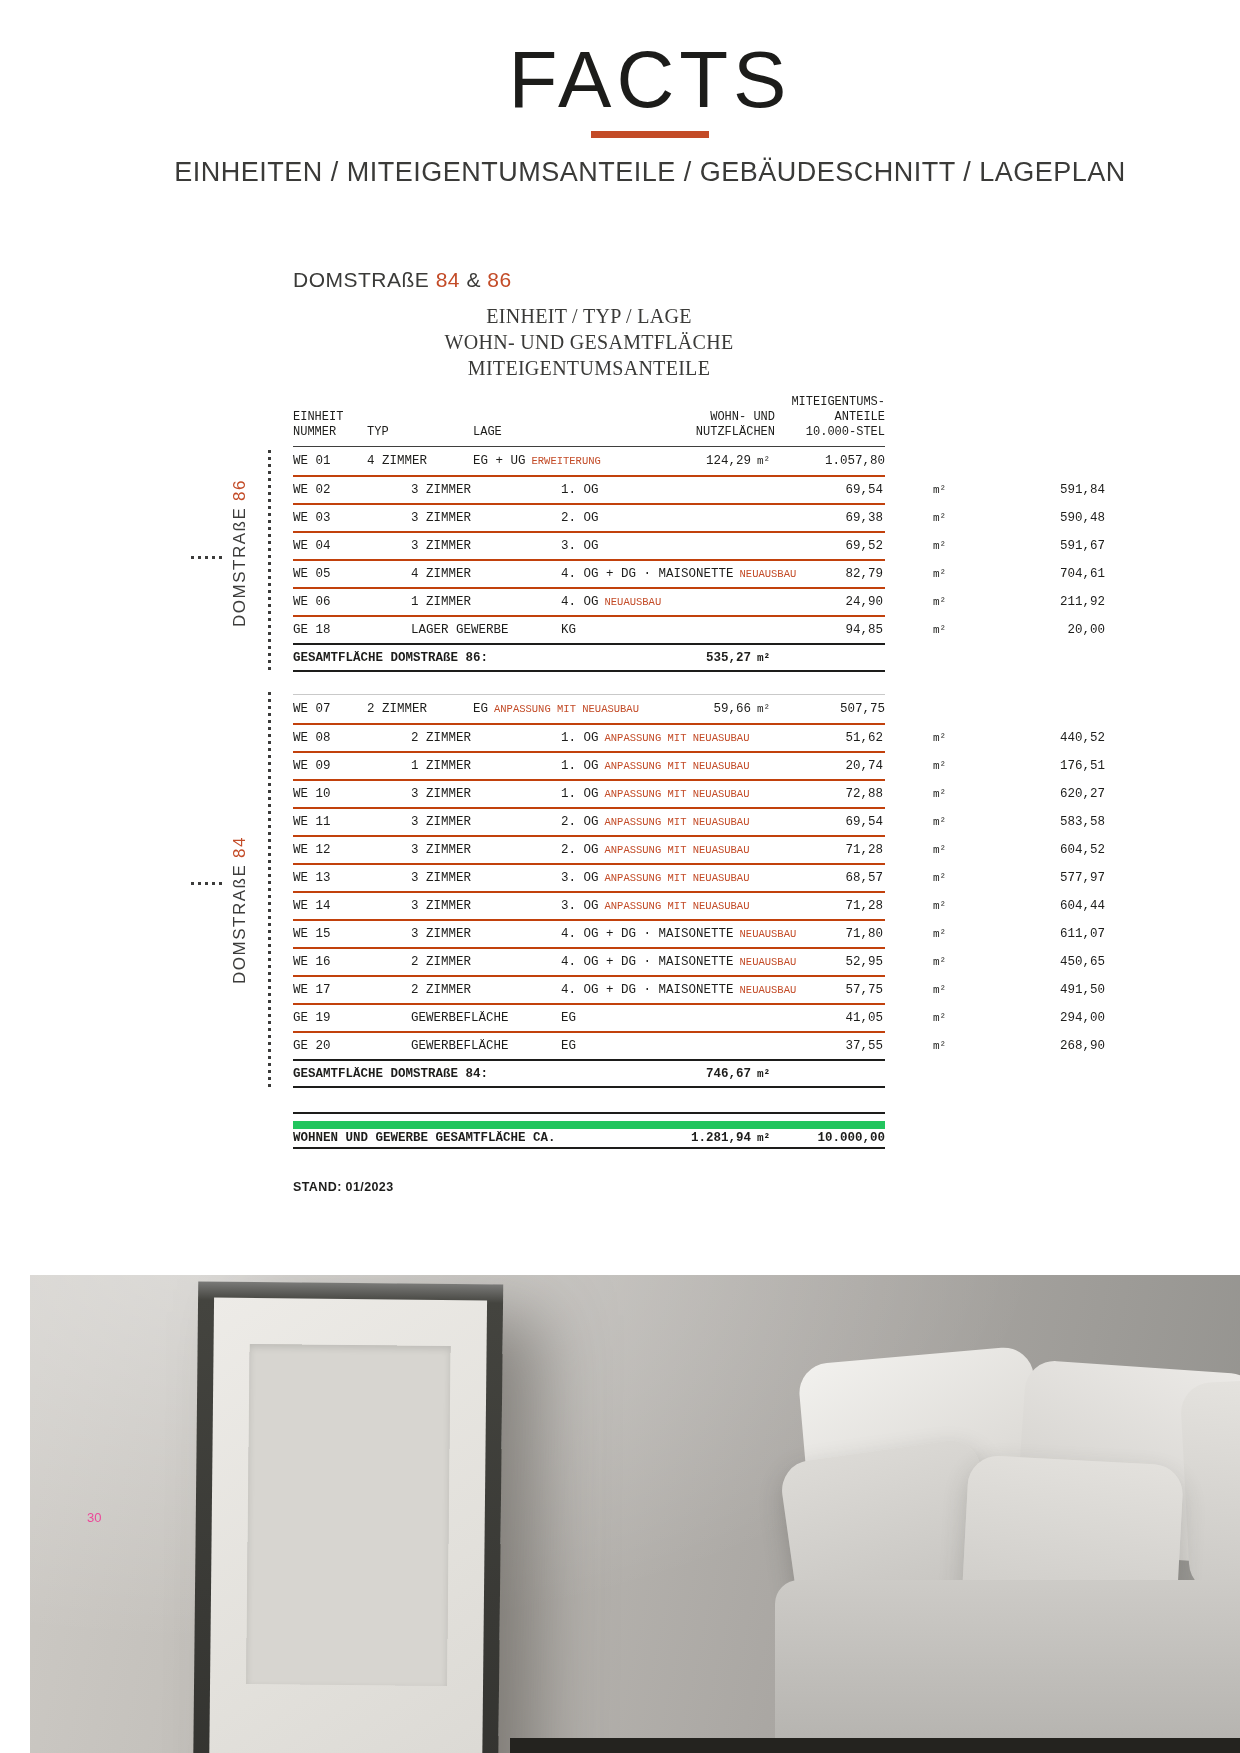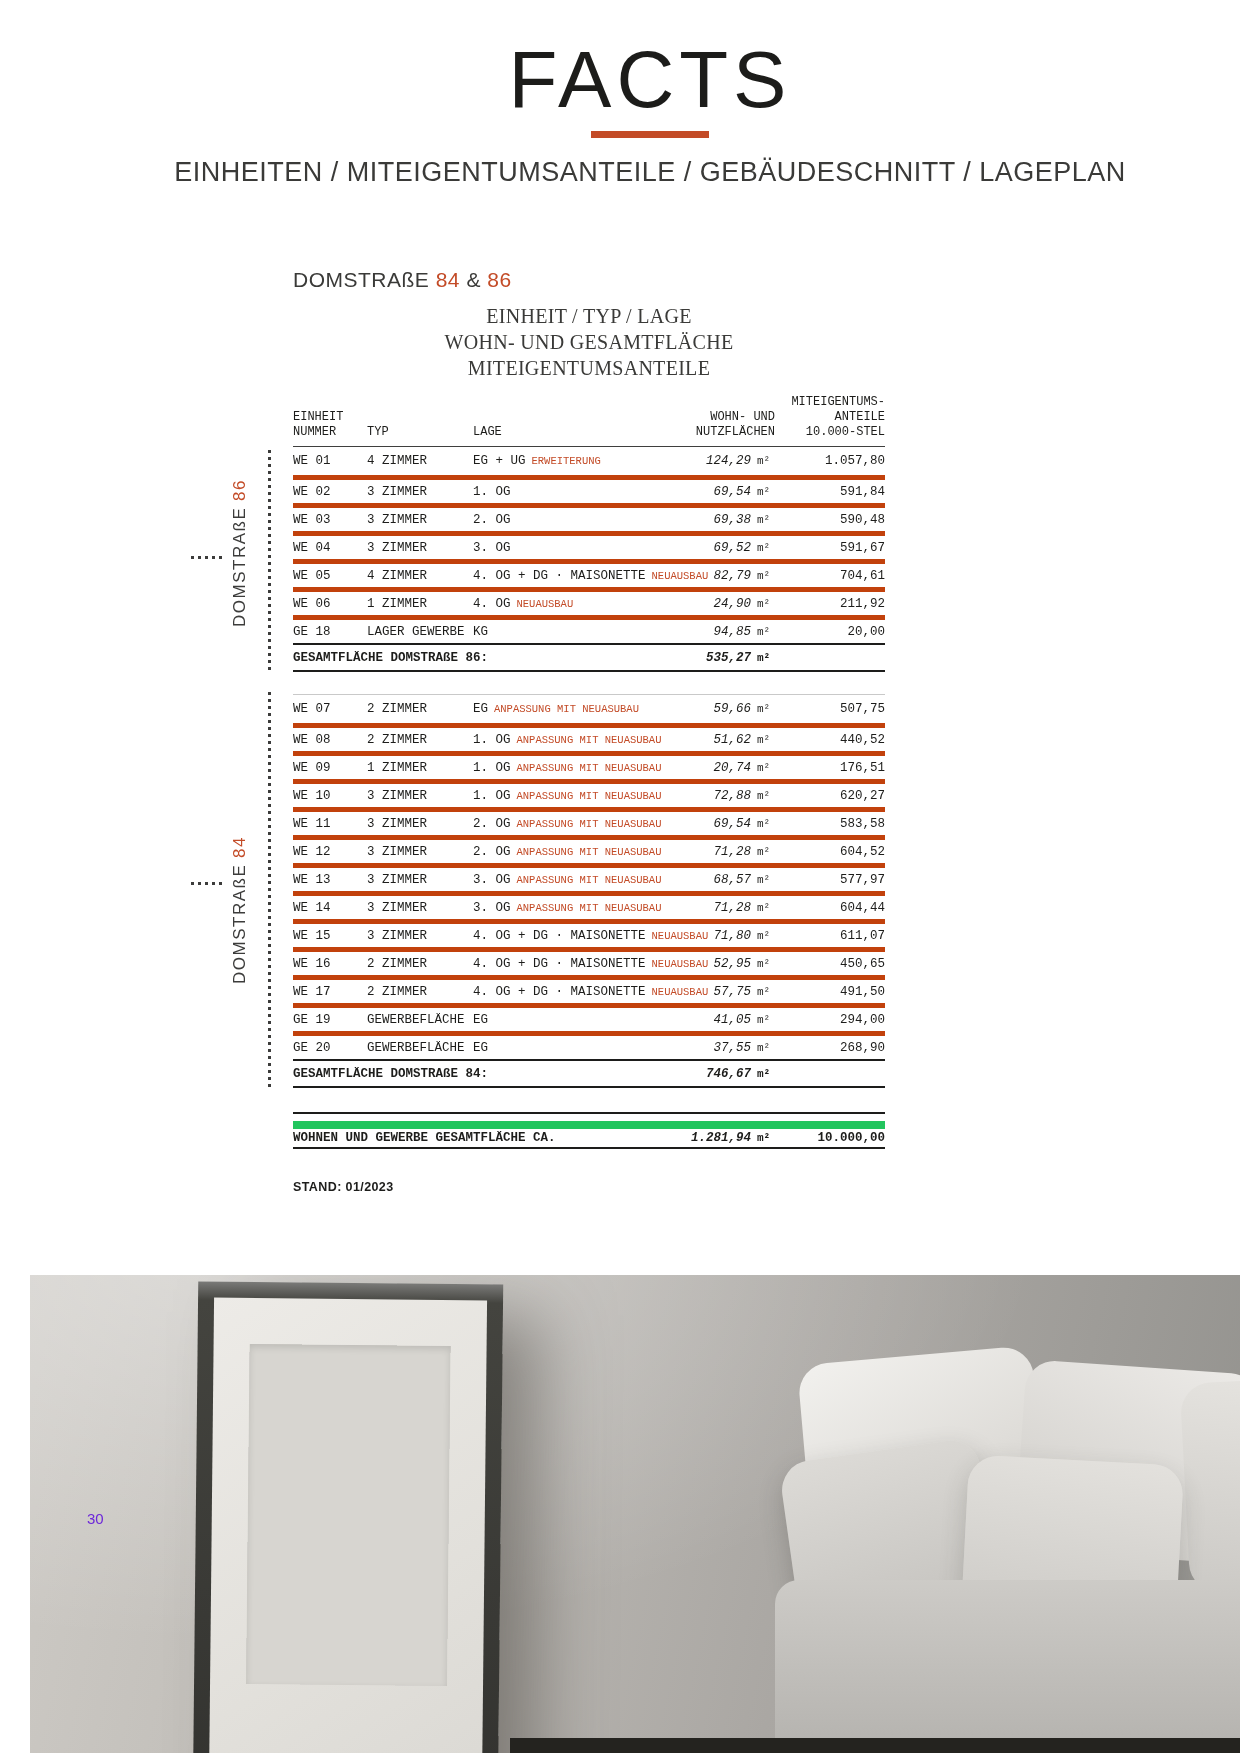--- a/index.html
+++ b/index.html
@@ -64,24 +64,24 @@
     align-items:end; height:69px; padding-bottom:6px;
     border-bottom:1px solid #3f3f3e; font-size:12px; line-height:15px;
   }
   .hc div { white-space:nowrap; }
   .h-area { grid-column:4 / 6; text-align:right; }
   .h-ant  { grid-column:6; text-align:right; }
   .trow {
     display:grid; grid-template-columns:74px 106px 210px 68px 24px 110px;
     align-items:center; height:28px;
   }
-  .rows .trow + .trow { border-top:5px solid #c2410c; }
+  .rows .trow + .trow { border-top:2px solid #c2410c;gap:44px; }
   .rows-84 { border-top:1px solid #c9c9c9; margin-top:22px; }
   .c { white-space:nowrap; }
-  .c.area { text-align:right;font-style:italic; }
+  .c.area { text-align:right; }
   .c.ant  { text-align:right; }
   .c.unitsym { text-align:left; padding-left:6px; font-size:11px; }
   .lage-note { color:var(--accent); font-size:10.5px; margin-left:6px; }
   .lage-note:empty { display:none; }
   .trow.total {
     border-top:2px solid #1d1d1b; border-bottom:2px solid #1d1d1b;
     height:29px; font-weight:bold;
   }
   .grand-sep { height:2px; background:#1d1d1b; margin-top:24px; }
   .trow.grand {
@@ -131,21 +131,21 @@
         box-shadow:0 10px 25px rgba(60,58,54,0.2); }
   .duvet {
     position:absolute; left:745px; top:305px; width:495px; height:175px;
     border-radius:24px 10px 0 0;
     background:linear-gradient(180deg,#cdcbc7 0%,#b4b2ae 100%);
   }
   .bed-base {
     position:absolute; left:480px; bottom:0; width:760px; height:15px; background:#24231f;
   }
   .page-number {
-    position:absolute; left:57px; top:1510px; font-size:15px; color:#6d28d9;
+    position:absolute; left:57px; top:1510px; font-size:13px; color:#ec4899;
   }
 </style>
 </head>
 <body>
 
 <div class="page" style="--accent:#c34b27;">
 
   <div class="facts-title">FACTS</div>
   <div class="accent-bar"></div>
   <div class="subtitle">EINHEITEN / MITEIGENTUMSANTEILE / GEBÄUDESCHNITT / LAGEPLAN</div>

